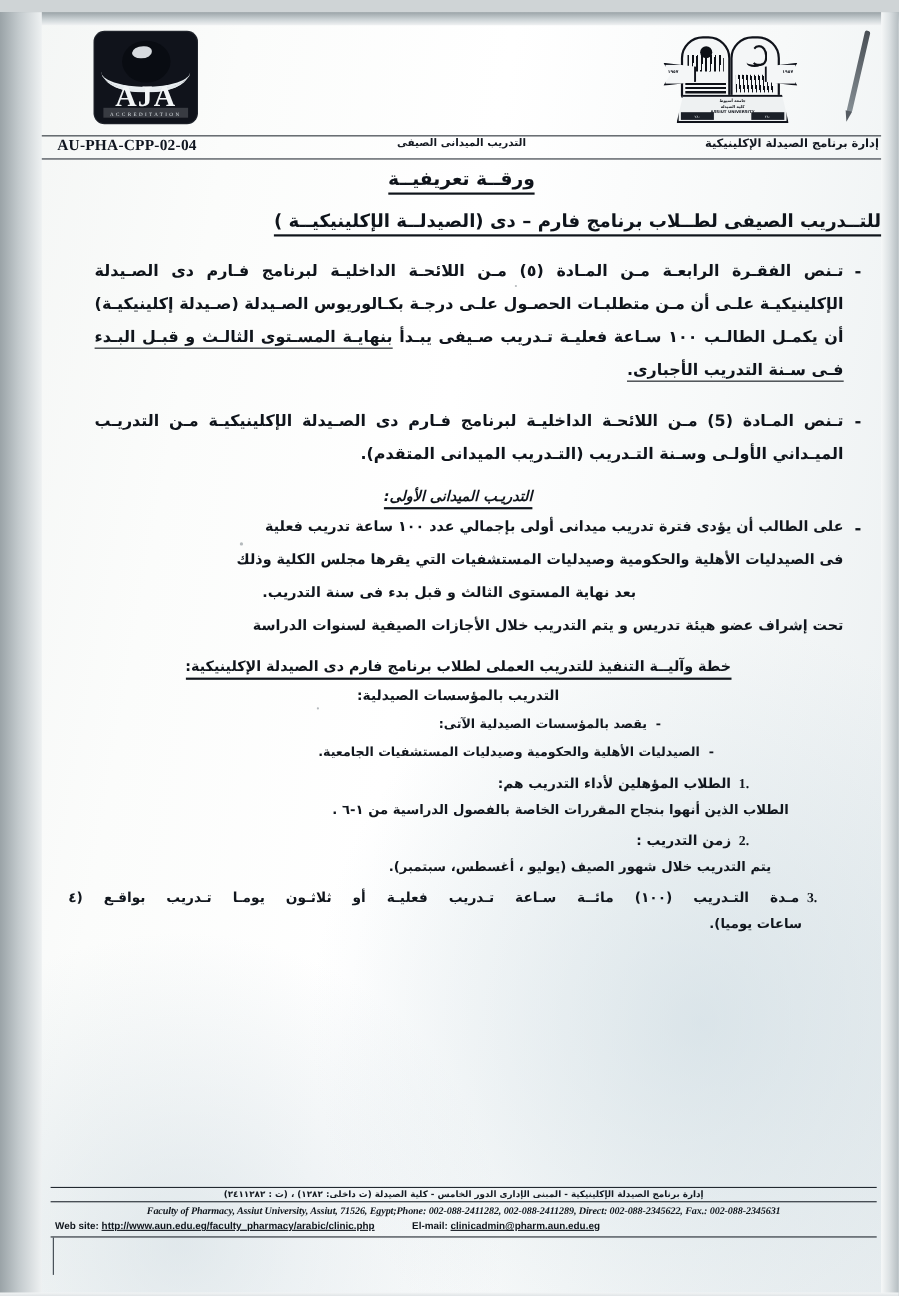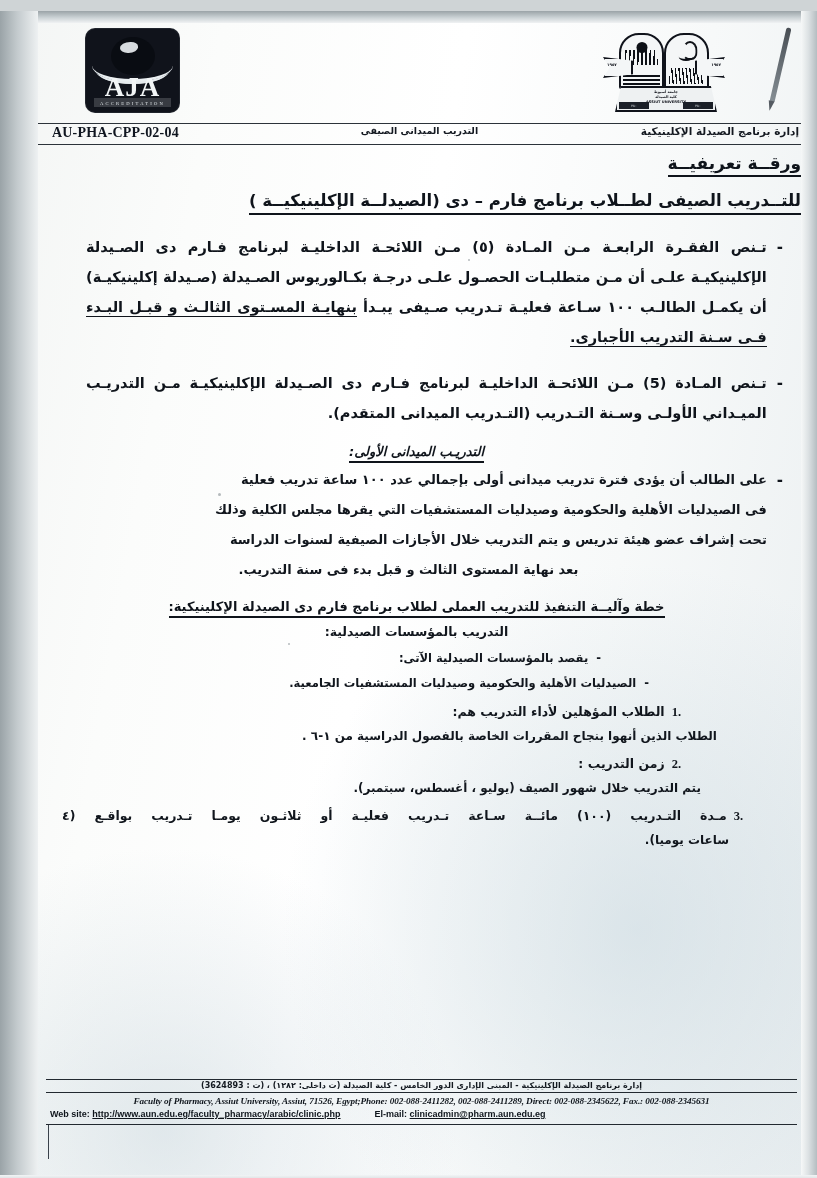--- a/index.html
+++ b/index.html
@@ -101,21 +101,21 @@
   
   .rule{height:0;border-top:1.6px solid #2c333a;margin:0;}
   .hdr-bar{position:relative;height:20px;}
   .hdr-bar .cell{position:absolute;top:1px;white-space:nowrap;}
   .hdr-bar .right{right:2px;font-size:10.5px;font-weight:700;color:#131820;}
   .hdr-bar .mid{left:50%;transform:translateX(-50%);font-size:9.5px;font-weight:700;color:#131820;}
   .hdr-bar .left{left:14px;font-family:"Liberation Serif","DejaVu Serif",serif;
     font-weight:700;font-size:14px;letter-spacing:.2px;color:#101620;direction:ltr;}
 
   
-  .doc-title{text-align:right;font-size:17px;font-weight:700;color:#0f141b;
+  .doc-title{text-align:center;font-size:17px;font-weight:700;color:#0f141b;
     margin-top:8px;letter-spacing:2px;}
   .doc-title span{border-bottom:2px solid #0f141b;padding-bottom:2px;}
   .doc-subtitle{text-align:right;font-size:16.5px;font-weight:700;color:#0f141b;
     margin-top:18px;letter-spacing:.5px;}
   .doc-subtitle span{border-bottom:2px solid #0f141b;padding-bottom:3px;}
 
   
   .body-area{margin-top:22px;padding:0 18px 0 12px;}
   .para{display:flex;gap:10px;margin-bottom:16px;align-items:flex-start;}
   .dash{flex:0 0 auto;font-size:15px;line-height:30px;color:#0f141b;font-weight:700;}
@@ -257,22 +257,22 @@
 
       <div class="sec-head" style="text-align:center">
         <span>التدريـب الميدانى الأولى:</span>
       </div>
 
       <div class="para" style="margin-bottom:8px">
         <div class="dash" style="line-height:26px">-</div>
         <div style="flex:1 1 auto">
           <div class="plain-para ta-right">على الطالب أن يؤدى فترة تدريب ميدانى أولى بإجمالي عدد ١٠٠ ساعة تدريب فعلية</div>
           <div class="plain-para ta-right">فى الصيدليات الأهلية والحكومية وصيدليات المستشفيات التي يقرها مجلس الكلية وذلك</div>
+          <div class="plain-para" style="text-align-last:center">بعد نهاية المستوى الثالث و قبل بدء فى سنة التدريب.</div>
           <div class="plain-para ta-right">تحت إشراف عضو هيئة تدريس و يتم التدريب خلال الأجازات الصيفية لسنوات الدراسة</div>
-          <div class="plain-para" style="text-align-last:center">بعد نهاية المستوى الثالث و قبل بدء فى سنة التدريب.</div>
         </div>
       </div>
 
       <div class="wide-head">
         <span>خطة وآليــة التنفيذ للتدريب العملى لطلاب برنامج فارم دى الصيدلة الإكلينيكية:</span>
       </div>
 
       <div class="sub-head">التدريب بالمؤسسات الصيدلية:</div>
 
       <div class="bullets">
@@ -314,21 +314,21 @@
 
       </div>
 
       <div class="speck" style="left:180px;top:470px;width:3px;height:3px;"></div>
       <div class="speck" style="left:430px;top:236px;width:2px;height:2px;"></div>
       <div class="speck" style="left:250px;top:620px;width:2px;height:2px;"></div>
     </div>
 
     <div class="footer">
       <div class="f-rule"></div>
-      <div class="f-ar">إدارة برنامج الصيدلة الإكلينيكية - المبنى الإدارى الدور الخامس - كلية الصيدلة (ت داخلى: ١٢٨٢) ، (ت : 3624893)</div>
+      <div class="f-ar">إدارة برنامج الصيدلة الإكلينيكية - المبنى الإدارى الدور الخامس - كلية الصيدلة (ت داخلى: ١٢٨٢) ، (ت : ٢٤١١٢٨٢)</div>
       <div class="f-box">
         <div class="f-en">Faculty of Pharmacy, Assiut University, Assiut, 71526, Egypt;Phone: 002-088-2411282, 002-088-2411289,  Direct: 002-088-2345622, Fax.: 002-088-2345631</div>
         <div class="f-web">
           <span>
             <span class="lbl">Web site:</span>
             <span class="lnk">http://www.aun.edu.eg/faculty_pharmacy/arabic/clinic.php</span>
           </span>
           <span>
             <span class="lbl">El-mail:</span>
             <span class="lnk">clinicadmin@pharm.aun.edu.eg</span>

